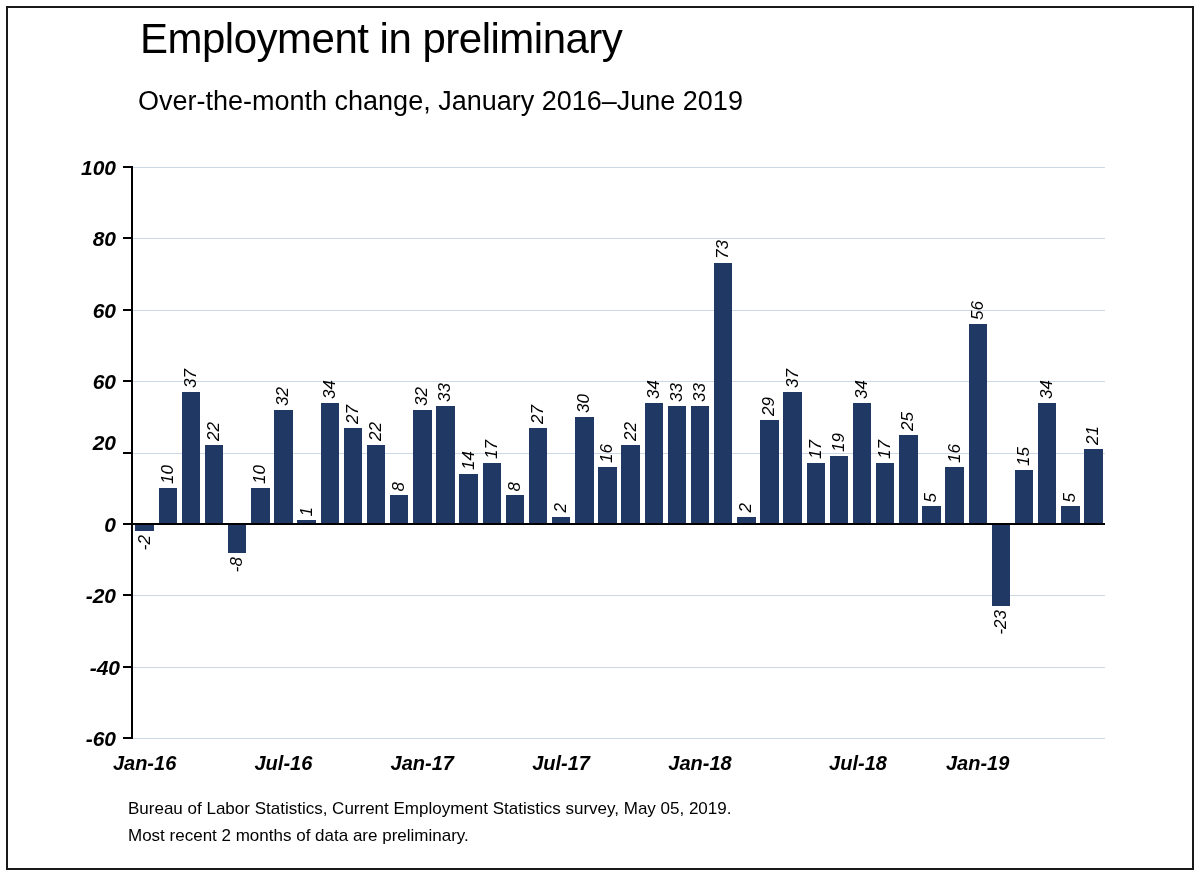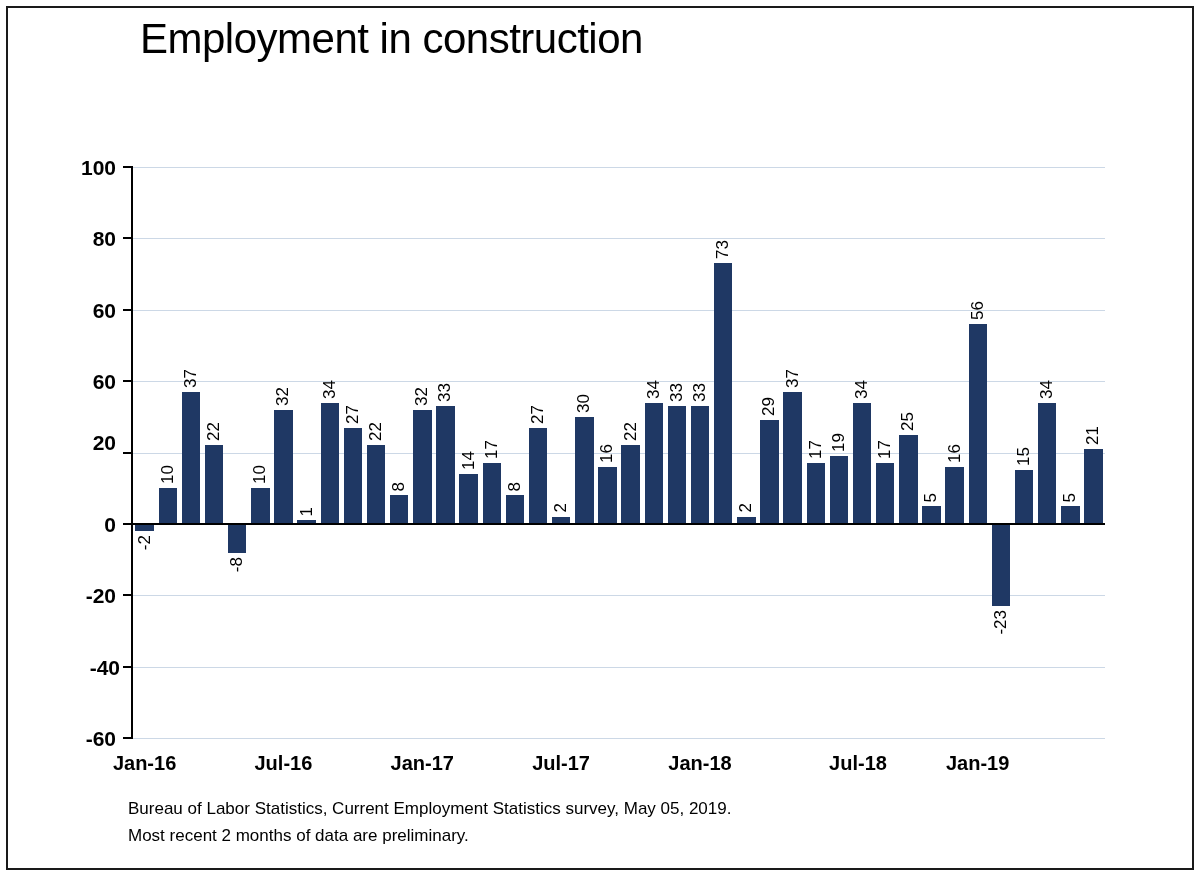--- a/index.html
+++ b/index.html
@@ -23,21 +23,21 @@
     margin: 0; line-height: 1.1;
   }
   .subtitle {
     position: absolute; left: 138px; top: 86px;
     font-size: 27px; font-weight: 400;
   }
   .note {
     position: absolute; left: 133px; top: 126px;
     font-size: 19px; font-weight: 400;
   }
-  #chart { position: absolute; inset: 0; }
+  #chart { position: absolute; inset: 0; font-style: italic; }
   .gridline { position: absolute; height: 1px; }
   .y-axis-line, .zero-baseline, .y-tick { position: absolute; background: #000; }
   .y-label {
     position: absolute; width: 78px; text-align: right;
     font-size: 21px; font-weight: 700; line-height: 21px;
   }
   .bar { position: absolute; }
   .bar-value {
     position: absolute;
     writing-mode: vertical-rl;
@@ -52,21 +52,22 @@
   .footer {
     position: absolute; left: 128px; top: 795px;
     font-size: 17px; line-height: 27px;
   }
 </style>
 </head>
 <body>
 
 <div class="page">
   <div class="frame"></div>
-  <h1 class="title">Employment in construction</h1>
+  <h1 class="title">Employment in preliminary</h1>
+  <div class="subtitle">Over-the-month change, January 2016–June 2019</div>
   <div id="chart">
       <div class="gridline" style="left: 133px; width: 972px; top: 167px; background: rgb(204, 216, 230);"></div>
       <div class="gridline" style="left: 133px; width: 972px; top: 238px; background: rgb(204, 216, 230);"></div>
       <div class="gridline" style="left: 133px; width: 972px; top: 310px; background: rgb(204, 216, 230);"></div>
       <div class="gridline" style="left: 133px; width: 972px; top: 381px; background: rgb(204, 216, 230);"></div>
       <div class="gridline" style="left: 133px; width: 972px; top: 453px; background: rgb(204, 216, 230);"></div>
       <div class="gridline" style="left: 133px; width: 972px; top: 595px; background: rgb(204, 216, 230);"></div>
       <div class="gridline" style="left: 133px; width: 972px; top: 667px; background: rgb(204, 216, 230);"></div>
       <div class="gridline" style="left: 133px; width: 972px; top: 738px; background: rgb(204, 216, 230);"></div>
       <div class="y-axis-line" style="left: 131px; width: 2px; top: 166px; height: 573px;"></div>

